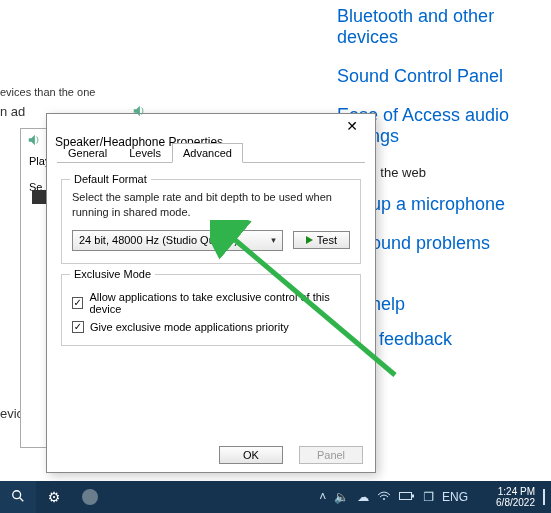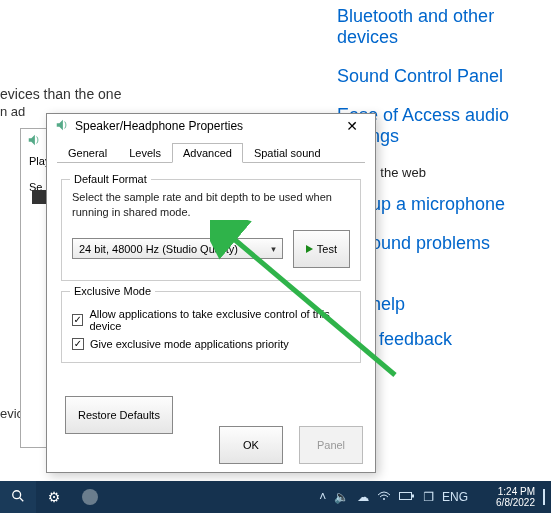--- a/index.html
+++ b/index.html
@@ -23,21 +23,21 @@
   .sidebar-links a {
     display: block;
     color: #0066cc;
     text-decoration: none;
     font-size: 18px;
     margin-bottom: 18px;
     cursor: pointer;
   }
   .heading { font-size: 13px; color: #222; margin: 6px 0 14px 0; }
   .action-links a { margin-bottom: 14px; }
-  .bg-text1 { position:absolute; left:0; top:86px; font-size:14px; color:#333; }
+  .bg-text1 { position:absolute; left:0; top:86px; font-size:11px; color:#333; }
   .bg-text2 { position:absolute; left:0; top:104px; font-size:13px; color:#333; }
   .bg-text3 { position:absolute; left:0; top:406px; font-size:13px; color:#333; }
   .sound-window {
     position:absolute; left:20px; top:128px; width:340px; height:320px;
     border:1px solid #aaa; background:#fff;
   }
   .sound-title {
     position:absolute; left:6px; top:4px; display:flex; align-items:center; gap:6px; font-size:12px;
   }
   .sound-close { position:absolute; right:6px; top:2px; font-size:14px; color:#555; }
@@ -47,21 +47,21 @@
 
   .props-window {
     position:absolute; left:46px; top:113px; width:330px; height:360px;
     border:1px solid #888; background:#fff;
     box-shadow: 3px 3px 10px rgba(0,0,0,.2);
   }
   .title-bar {
     height:24px; display:flex; align-items:center; justify-content:space-between;
     padding:0 4px 0 8px; font-size:12px;
   }
-  .title-bar-text { display:flex; align-items:center; gap:6px; }
+  .title-bar-text { display:flex; align-items:center; gap:14px;flex-direction:column; }
   .close-btn {
     width:38px; height:20px; display:flex; align-items:center; justify-content:center;
     font-size:14px; cursor:pointer;
   }
   .tab-row { display:flex; margin:4px 10px 16px 10px; border-bottom:1px solid #bbb; }
   .tab {
     padding:3px 10px; font-size:11px; border:1px solid transparent;
     border-bottom:none; cursor:pointer; position:relative; top:1px;
   }
   .tab.active {
@@ -75,21 +75,21 @@
   }
   .gtext { font-size:11px; line-height:1.35; color:#222; }
   .row { display:flex; align-items:center; gap:10px; margin-top:10px; }
   .combo {
     flex:1; height:21px; border:1px solid #888; background:linear-gradient(#fdfdfd,#e9e9e9);
     display:flex; align-items:center; justify-content:space-between; padding:0 6px; font-size:11px;
     cursor:pointer;
   }
   .combo .arrow { font-size:9px; color:#333; }
   .btn {
-    height:38px; min-width:56px; padding:0 12px; border:1px solid #888;
+    height:18px; min-width:56px; padding:0 12px; border:1px solid #888;
     background:linear-gradient(#fdfdfd,#e6e6e6); font-size:11px; cursor:pointer;
     display:inline-flex; align-items:center; justify-content:center; gap:4px;
   }
   .btn.disabled { color:#999; border-color:#bbb; background:#f2f2f2; cursor:default; }
   .play-tri { width:0;height:0;border-left:7px solid #1a8a1a;border-top:4px solid transparent;border-bottom:4px solid transparent; }
   .chk-row { display:flex; align-items:center; gap:6px; margin-top:6px; font-size:11px; }
   .chkbox {
     width:12px; height:12px; border:1px solid #555; display:inline-flex;
     align-items:center; justify-content:center; font-size:10px; line-height:1;
     background:#fff; cursor:pointer;
@@ -171,21 +171,20 @@
     </div>
     <div class="close-btn">
       <span>✕</span>
     </div>
   </div>
 
   <div class="tab-row">
     <div class="tab">General</div>
     <div class="tab">Levels</div>
     <div class="tab active">Advanced</div>
-    <div class="tab">Spatial sound</div>
   </div>
 
   <div class="groupbox">
     <div class="legend">Default Format</div>
     <div class="gtext">Select the sample rate and bit depth to be used when running in shared mode.</div>
     <div class="row">
       <div class="combo">
         <span>24 bit, 48000 Hz (Studio Quality)</span>
         <span class="arrow">▾</span>
       </div>
@@ -201,23 +200,20 @@
     <div class="chk-row">
       <span class="chkbox">✓</span>
       <span>Allow applications to take exclusive control of this device</span>
     </div>
     <div class="chk-row">
       <span class="chkbox">✓</span>
       <span>Give exclusive mode applications priority</span>
     </div>
   </div>
 
-  <div class="restore-wrap">
-    <div class="btn" style="min-width:100px">Restore Defaults</div>
-  </div>
   <div class="bottom-btns">
     <div class="btn" style="min-width:64px">OK</div>
     <div class="btn disabled" style="min-width:64px">Panel</div>
   </div>
 </div>
 
 <svg class="green-arrow" style="left:210px; top:220px;" width="200" height="170">
   <defs>
     <marker id="ah" markerWidth="12" markerHeight="12" refX="2" refY="5" orient="auto">
       <path d="M0,0 L0,10 L12,5 z" fill="#2fb34a"></path>

